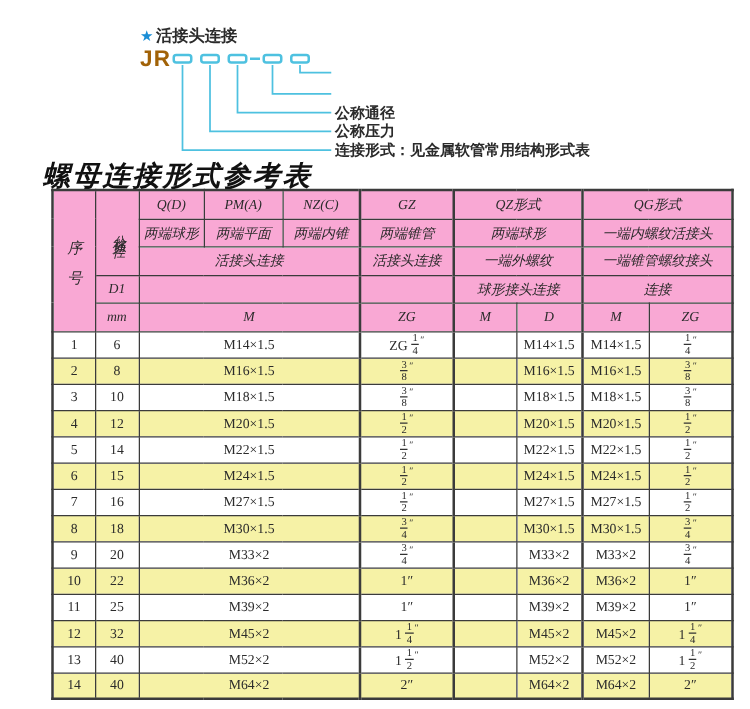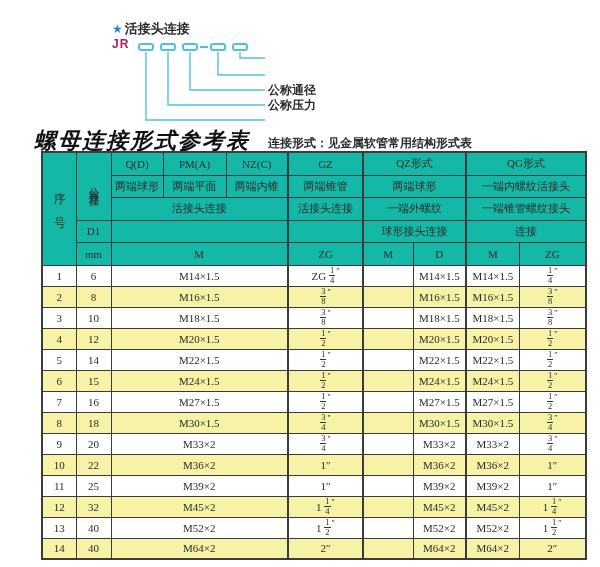--- a/index.html
+++ b/index.html
@@ -4,38 +4,38 @@
 <style>
   html,body{margin:0;padding:0;}
   body{
     width:600px;height:567px;background:#ffffff;position:relative;overflow:hidden;
     font-family:"Liberation Serif","DejaVu Serif",serif;color:#2b2b2b;
   }
   
   .diagram{position:absolute;left:0;top:0;width:600px;height:130px;}
   .star-title{position:absolute;left:112px;top:20px;font-family:"Liberation Sans","DejaVu Sans",sans-serif;font-weight:bold;font-size:13px;color:#2b2b2b;white-space:nowrap;}
   .star{color:#1b8ed6;margin-right:2px;font-size:12px;}
-  .jr{position:absolute;left:112px;top:37px;font-family:"Liberation Sans","DejaVu Sans",sans-serif;font-weight:bold;font-size:12px;color:#be185d;letter-spacing:1px;}
+  .jr{position:absolute;left:112px;top:37px;font-family:"Liberation Sans","DejaVu Sans",sans-serif;font-weight:bold;font-size:18px;color:#a16207;letter-spacing:1px;}
   .code-box{position:absolute;top:43px;width:16px;height:8px;border:2px solid #4ec1e0;border-radius:3px;background:#fff;box-sizing:border-box;}
   .code-dash{position:absolute;top:46px;left:200px;width:8px;height:2px;background:#4ec1e0;}
   .leader-svg{position:absolute;left:0;top:0;width:600px;height:130px;}
   .dlabel{position:absolute;left:268px;height:14px;line-height:14px;font-family:"Liberation Sans","DejaVu Sans",sans-serif;font-weight:bold;font-size:12px;color:#2b2b2b;white-space:nowrap;}
   
   .tbl-title{position:absolute;left:34px;top:126px;font-size:22px;font-weight:bold;font-style:italic;letter-spacing:2px;color:#111;font-family:"Liberation Serif","DejaVu Serif",serif;}
   
   table.ref{
     position:absolute;left:41px;top:151px;width:544px;border-collapse:collapse;table-layout:fixed;
     font-size:11px;
   }
   table.ref{border:2px solid #3b3b3b;}
   table.ref th,table.ref td{
     border:1px solid #3b3b3b;padding:0;text-align:center;vertical-align:middle;
     font-weight:normal;overflow:hidden;white-space:nowrap;
   }
-  table.ref th{background:#14b8a6;}
+  table.ref th{background:#f9a8d4;font-style:italic;}
   table.ref .gl{border-left-width:2px;}
   tr.hr1{height:23px;}tr.hr2{height:22px;}tr.hr3{height:23px;}tr.hr4{height:22px;}tr.hr5{height:23px;}
   tr.body-row{height:21px;background:#ffffff;}
   tr.body-row.alt{background:#f6f2a6;}
   .vtext{display:inline-block;writing-mode:vertical-lr;text-orientation:upright;}
   .v-seq{letter-spacing:26px;font-size:12px;}
   .v-dia{letter-spacing:3px;font-size:10.5px;}
   .frac{display:inline-block;vertical-align:-3px;font-size:8.5px;line-height:1.1;text-align:center;}
   .fn{display:block;border-bottom:1px solid #333;padding:0 1px;}
   .fd{display:block;}
@@ -57,21 +57,21 @@
   </div>
   <div class="jr">JR</div>
   <div class="code-box" style="left:138px;"></div>
   <div class="code-box" style="left:160px;"></div>
   <div class="code-box" style="left:182px;"></div>
   <div class="code-dash"></div>
   <div class="code-box" style="left:210px;"></div>
   <div class="code-box" style="left:232px;"></div>
   <div class="dlabel" style="top:83px;">公称通径</div>
   <div class="dlabel" style="top:98px;">公称压力</div>
-  <div class="dlabel" style="top:113px;margin-top:23px;">连接形式：见金属软管常用结构形式表</div>
+  <div class="dlabel" style="top:113px;">连接形式：见金属软管常用结构形式表</div>
 </div>
 
 <div class="tbl-title">螺母连接形式参考表</div>
 
 <table class="ref">
   <colgroup>
     <col style="width:34px;">
       <col style="width:35px;">
       <col style="width:52px;">
       <col style="width:63px;">

